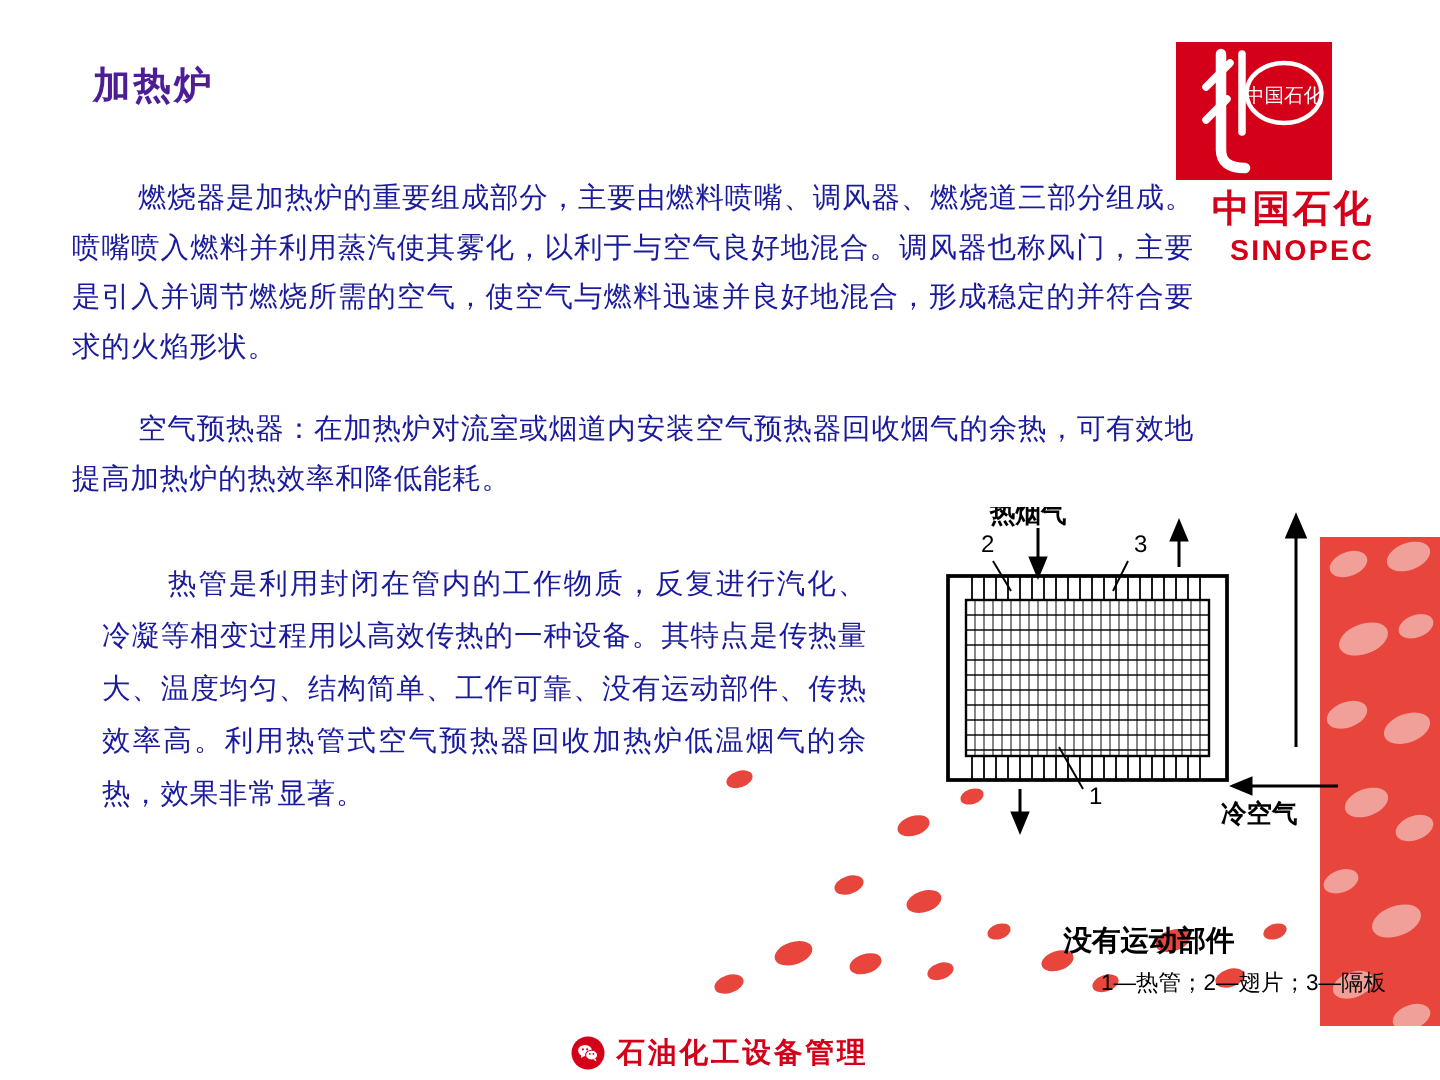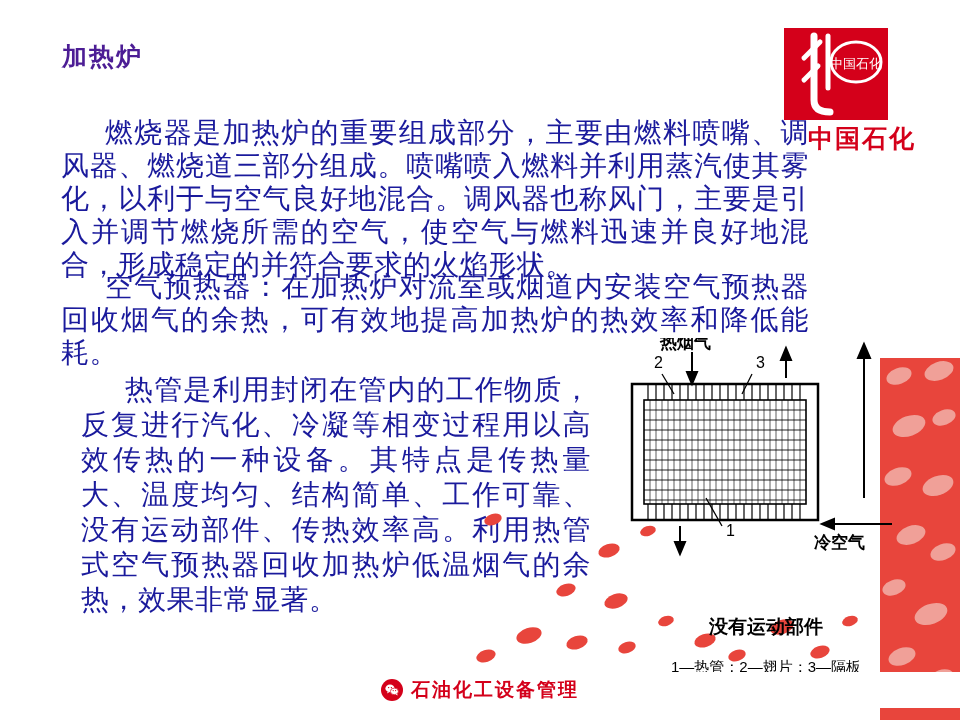--- a/index.html
+++ b/index.html
@@ -23,25 +23,24 @@
     font-size: 25px;
     color: #4c1d95;
     font-weight: bold;
     letter-spacing: 2px;
   }
 
   
   .body-para {
     position: absolute;
     color: #1a1a9c;
-    font-size: 28px;
+    font-size: 19px;
     line-height: 33px;
     letter-spacing: 0.5px;
     text-align: justify;
-    margin-left: 13px;
   }
   #para-1 {
     left: 48px;
     top: 116px;
     width: 748px;
     text-indent: 44px;
   }
   #para-2 {
     left: 48px;
     top: 270px;
@@ -105,24 +104,23 @@
     font-weight: bold;
     width: 100%;
   }
   #fig-cap-1 { top: 246px; left: 12px; }
   #fig-cap-2 { top: 276px; left: 12px; }
   #fig-legend {
     position: absolute;
     top: 308px;
     left: 12px;
     width: 100%;
-    text-align: center;
+    text-align: right;
     font-size: 15px;
     color: #000000;
-    margin-top: 12px;
   }
 
   
   #deco-right {
     position: absolute;
     right: 0;
     top: 358px;
     width: 80px;
     height: 362px;
     background: #e8453c;
@@ -146,21 +144,21 @@
     position: absolute;
     background: #e8453c;
     border-radius: 50%;
     transform: rotate(-18deg);
   }
 
   
   #footer-bar {
     position: absolute;
     left: 0;
-    bottom: 12px;
+    bottom: 0;
     width: 960px;
     height: 36px;
     background: #ffffff;
     display: flex;
     align-items: center;
     justify-content: center;
   }
   #wechat-icon {
     width: 22px;
     height: 22px;
@@ -190,20 +188,21 @@
       <rect x="0" y="0" width="104" height="92" fill="#d4001a"></rect>
       <path d="M30 8 L30 72 Q30 84 46 84" stroke="#ffffff" stroke-width="7" fill="none" stroke-linecap="round"></path>
       <path d="M44 8 L44 60" stroke="#ffffff" stroke-width="5" fill="none" stroke-linecap="round"></path>
       <path d="M20 30 L36 14" stroke="#ffffff" stroke-width="5" fill="none" stroke-linecap="round"></path>
       <path d="M20 52 L34 38" stroke="#ffffff" stroke-width="5" fill="none" stroke-linecap="round"></path>
       <ellipse cx="72" cy="34" rx="25" ry="20" fill="none" stroke="#ffffff" stroke-width="3"></ellipse>
       <text x="72" y="40" font-family="'Liberation Sans', sans-serif" font-size="13" fill="#ffffff" text-anchor="middle">中国石化</text>
     </svg>
   </div>
   <div id="sinopec-cn">中国石化</div>
+  <div id="sinopec-en">SINOPEC</div>
 </div>
 
 <div class="body-para" id="para-1">燃烧器是加热炉的重要组成部分，主要由燃料喷嘴、调风器、燃烧道三部分组成。喷嘴喷入燃料并利用蒸汽使其雾化，以利于与空气良好地混合。调风器也称风门，主要是引入并调节燃烧所需的空气，使空气与燃料迅速并良好地混合，形成稳定的并符合要求的火焰形状。</div>
 
 <div class="body-para" id="para-2">空气预热器：在加热炉对流室或烟道内安装空气预热器回收烟气的余热，可有效地提高加热炉的热效率和降低能耗。</div>
 
 <div class="body-para" id="para-3">热管是利用封闭在管内的工作物质，反复进行汽化、冷凝等相变过程用以高效传热的一种设备。其特点是传热量大、温度均匀、结构简单、工作可靠、没有运动部件、传热效率高。利用热管式空气预热器回收加热炉低温烟气的余热，效果非常显著。</div>
 
 <div id="deco-right">
   <div class="blob" style="left:6px;  top:10px;  width:26px; height:16px; transform:rotate(-20deg);"></div>

